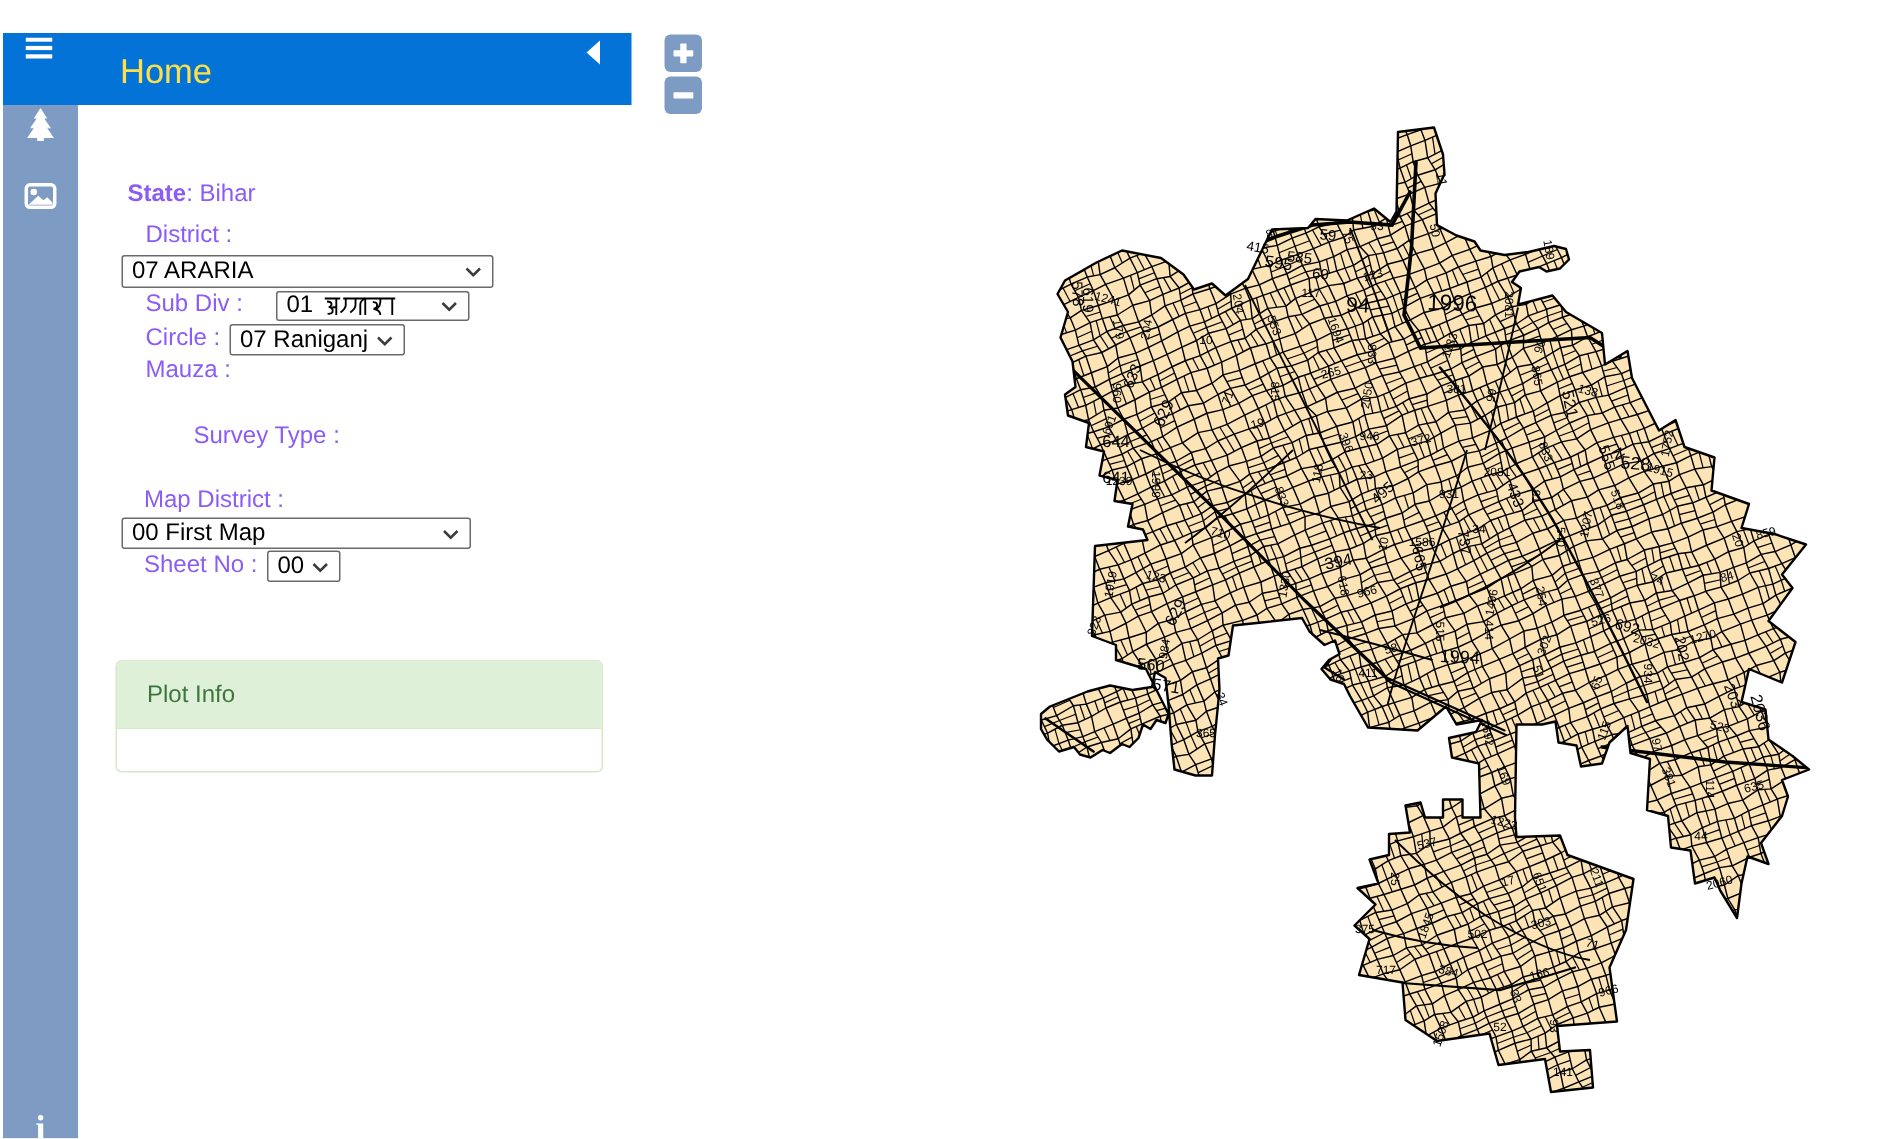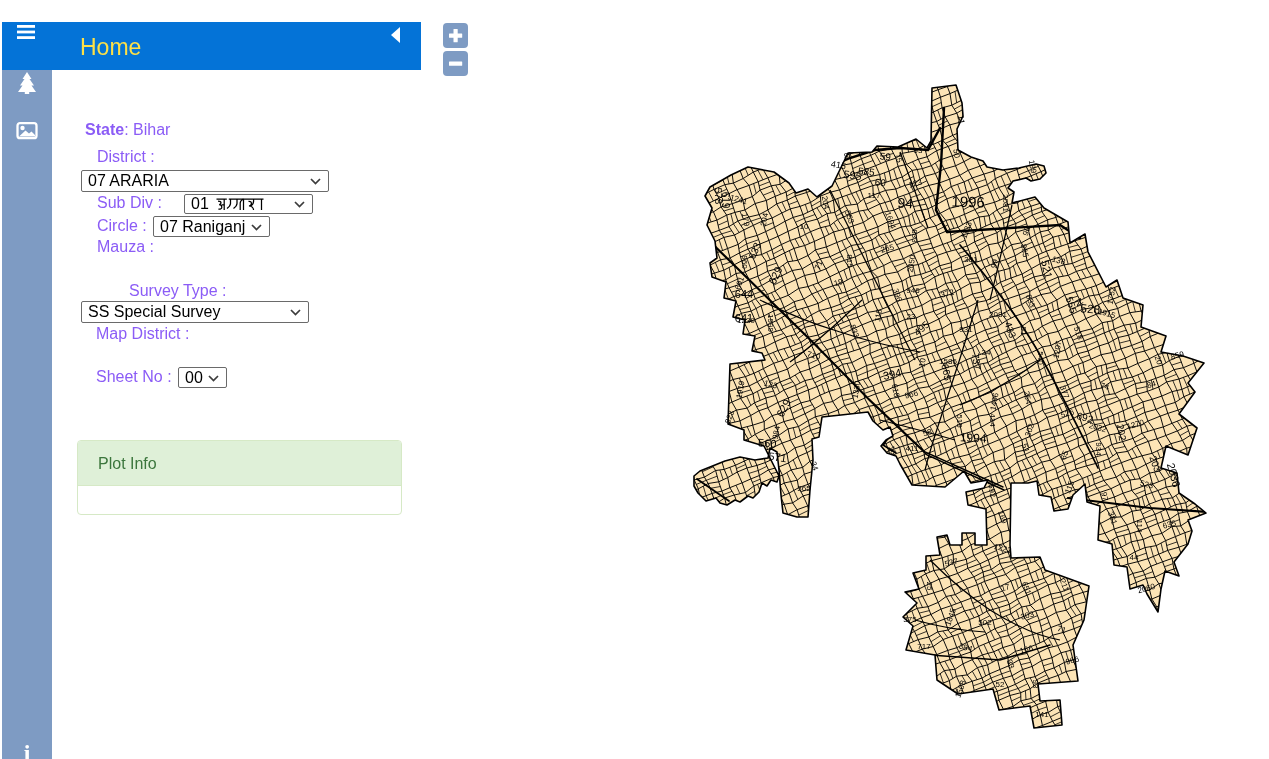--- a/index.html
+++ b/index.html
@@ -1161,21 +1161,21 @@
 </g>
       </svg><svg class="ch" width="11" height="7" viewBox="0 0 11 7">
         <path d="M1 1 L5.5 5.5 L10 1" stroke="#3c3c3c" stroke-width="1.7" fill="none"></path>
       </svg></div>
 <div class="lbl" style="left:97px;top:216px;">Circle :</div>
 <div class="sel" style="left:153px;top:216px;width:109px;height:19px;line-height:19px;">07 Raniganj<svg class="ch" width="11" height="7" viewBox="0 0 11 7">
         <path d="M1 1 L5.5 5.5 L10 1" stroke="#3c3c3c" stroke-width="1.7" fill="none"></path>
       </svg></div>
 <div class="lbl" style="left:97px;top:237px;">Mauza :</div>
 <div class="lbl" style="left:97px;top:281px;margin-left:32px;">Survey Type :</div>
-<div class="sel" style="left:81px;top:301px;width:220px;height:20px;line-height:20px;">SS Special Survey<svg class="ch" width="11" height="7" viewBox="0 0 11 7">
+<div class="lbl" style="left:96px;top:324px;">Map District :</div>
+<div class="sel" style="left:81px;top:345px;width:225px;height:19px;line-height:19px;">00 First Map<svg class="ch" width="11" height="7" viewBox="0 0 11 7">
         <path d="M1 1 L5.5 5.5 L10 1" stroke="#3c3c3c" stroke-width="1.7" fill="none"></path>
       </svg></div>
-<div class="lbl" style="left:96px;top:324px;">Map District :</div>
 <div class="lbl" style="left:96px;top:367px;">Sheet No :</div>
 <div class="sel" style="left:178px;top:367px;width:41px;height:19px;line-height:19px;">00<svg class="ch" width="11" height="7" viewBox="0 0 11 7">
         <path d="M1 1 L5.5 5.5 L10 1" stroke="#3c3c3c" stroke-width="1.7" fill="none"></path>
       </svg></div>
 </div>
 
 </body></html>

